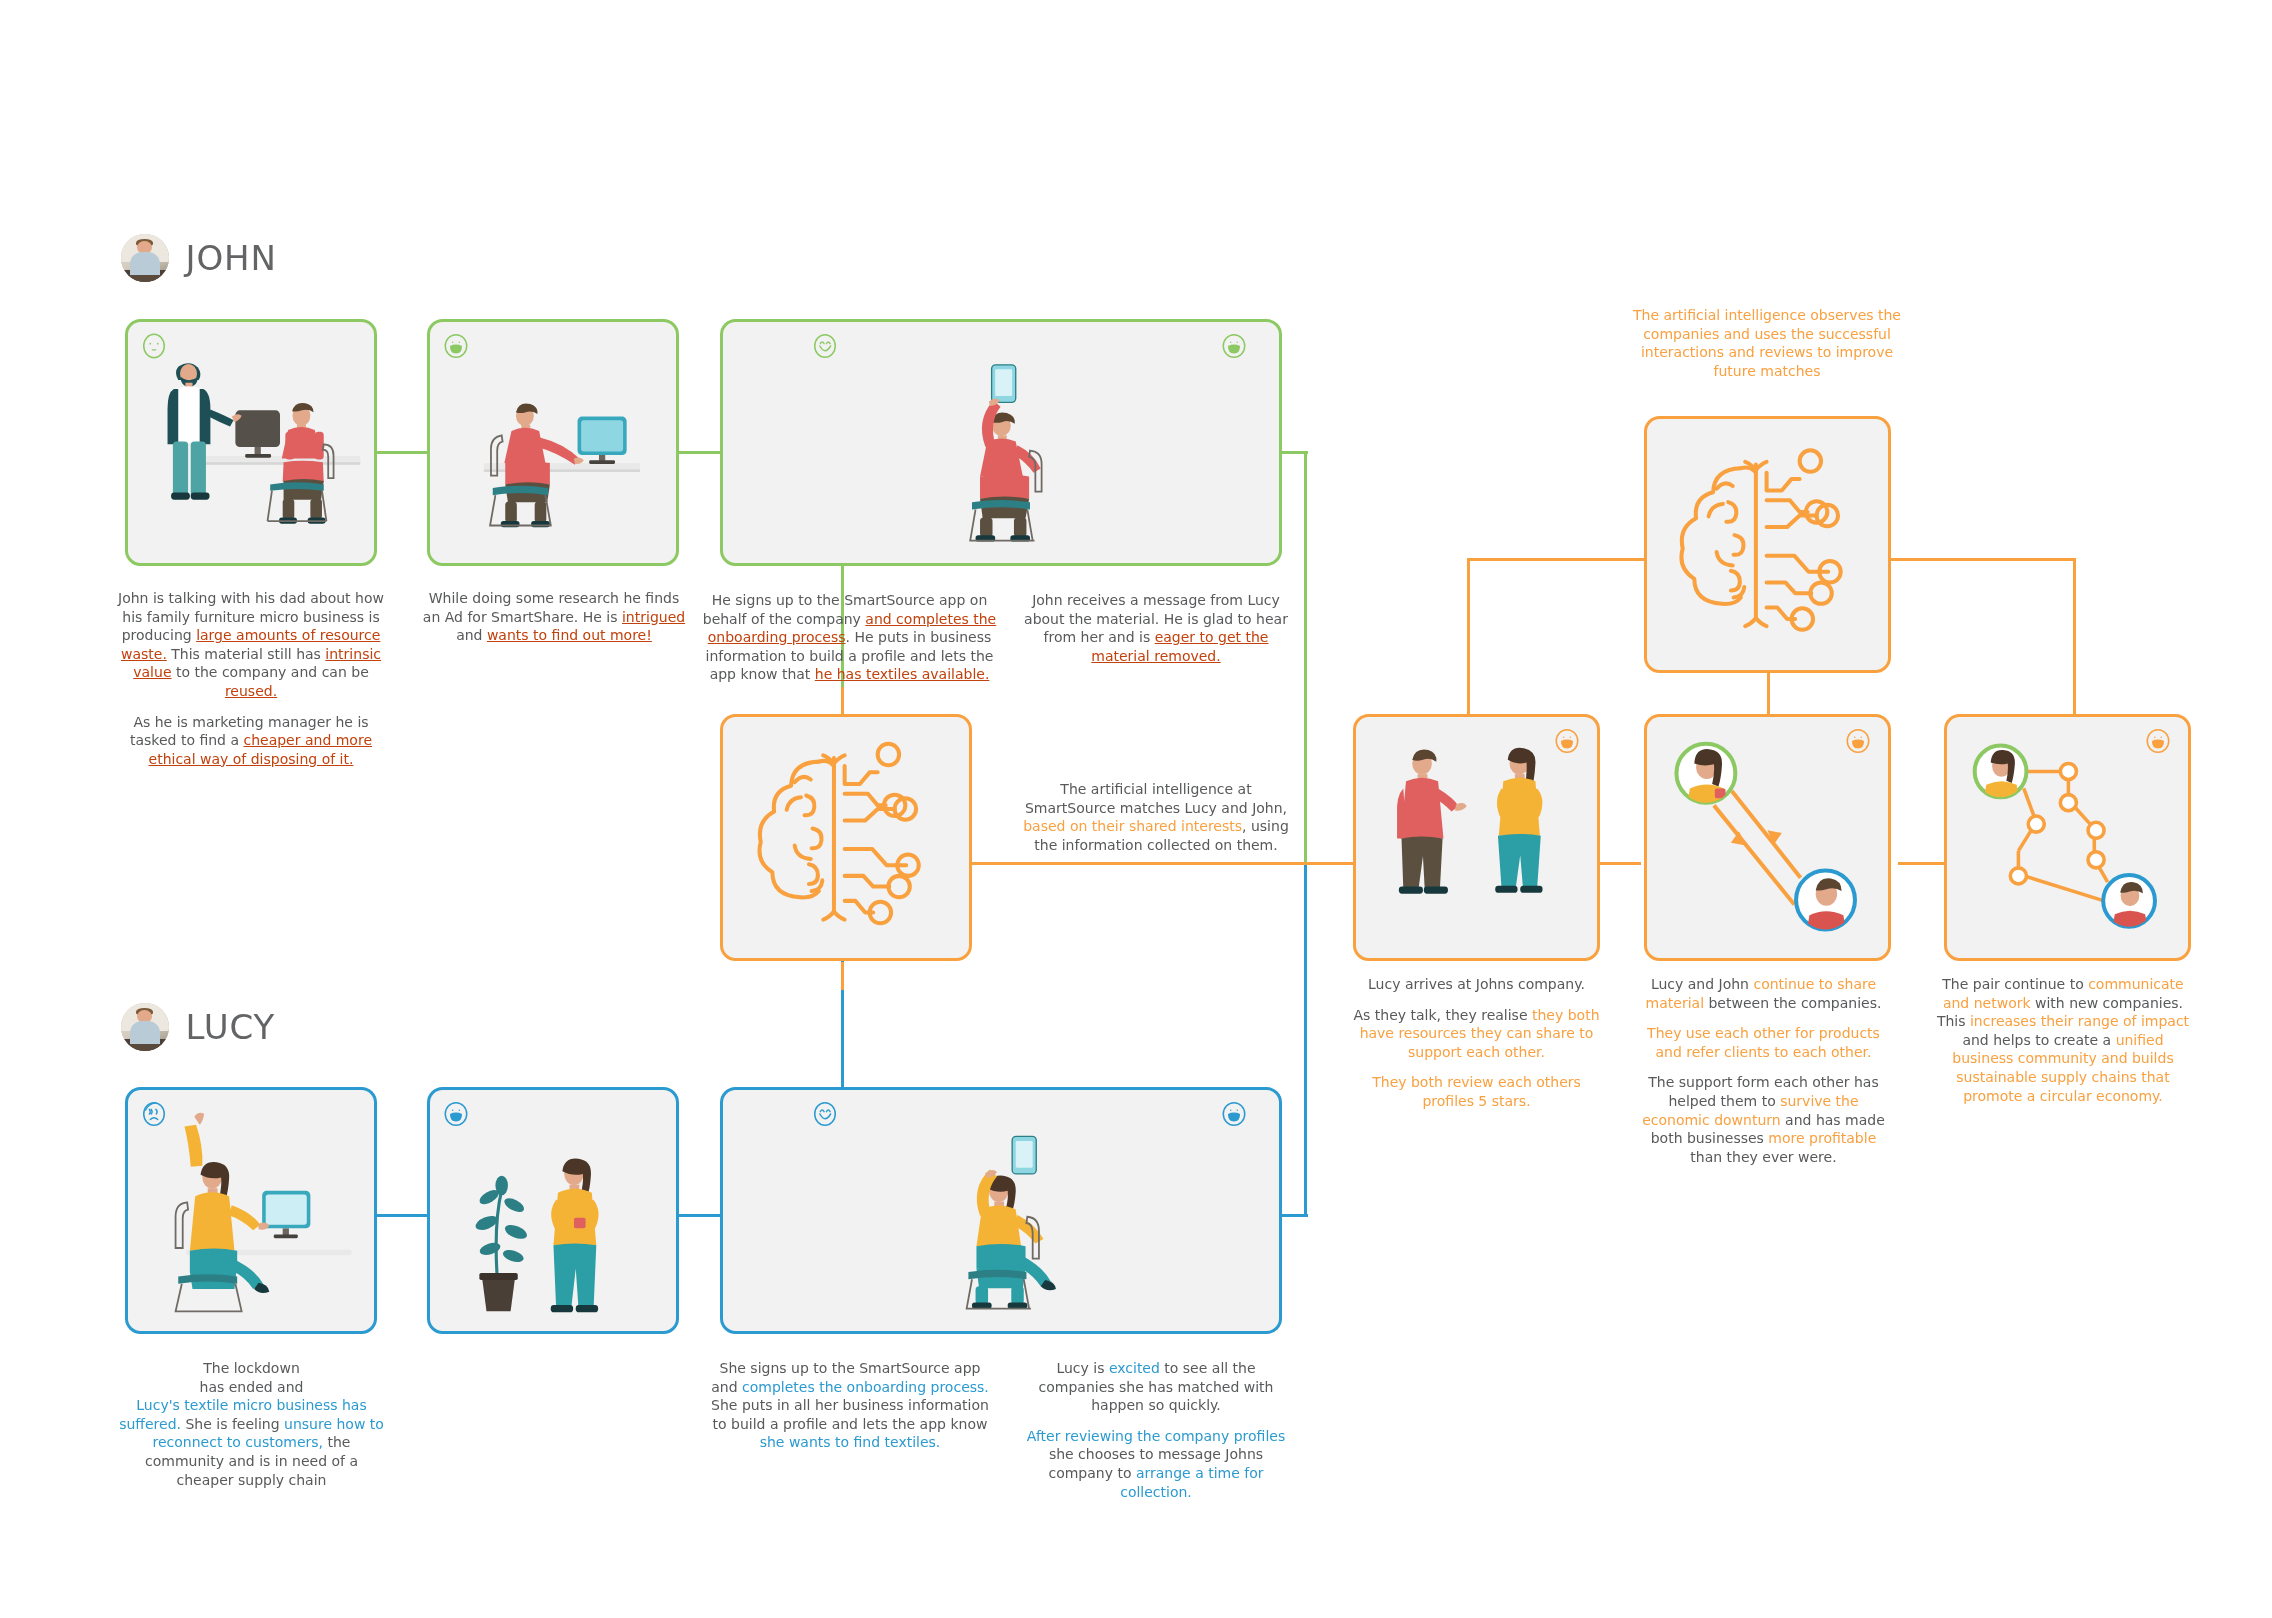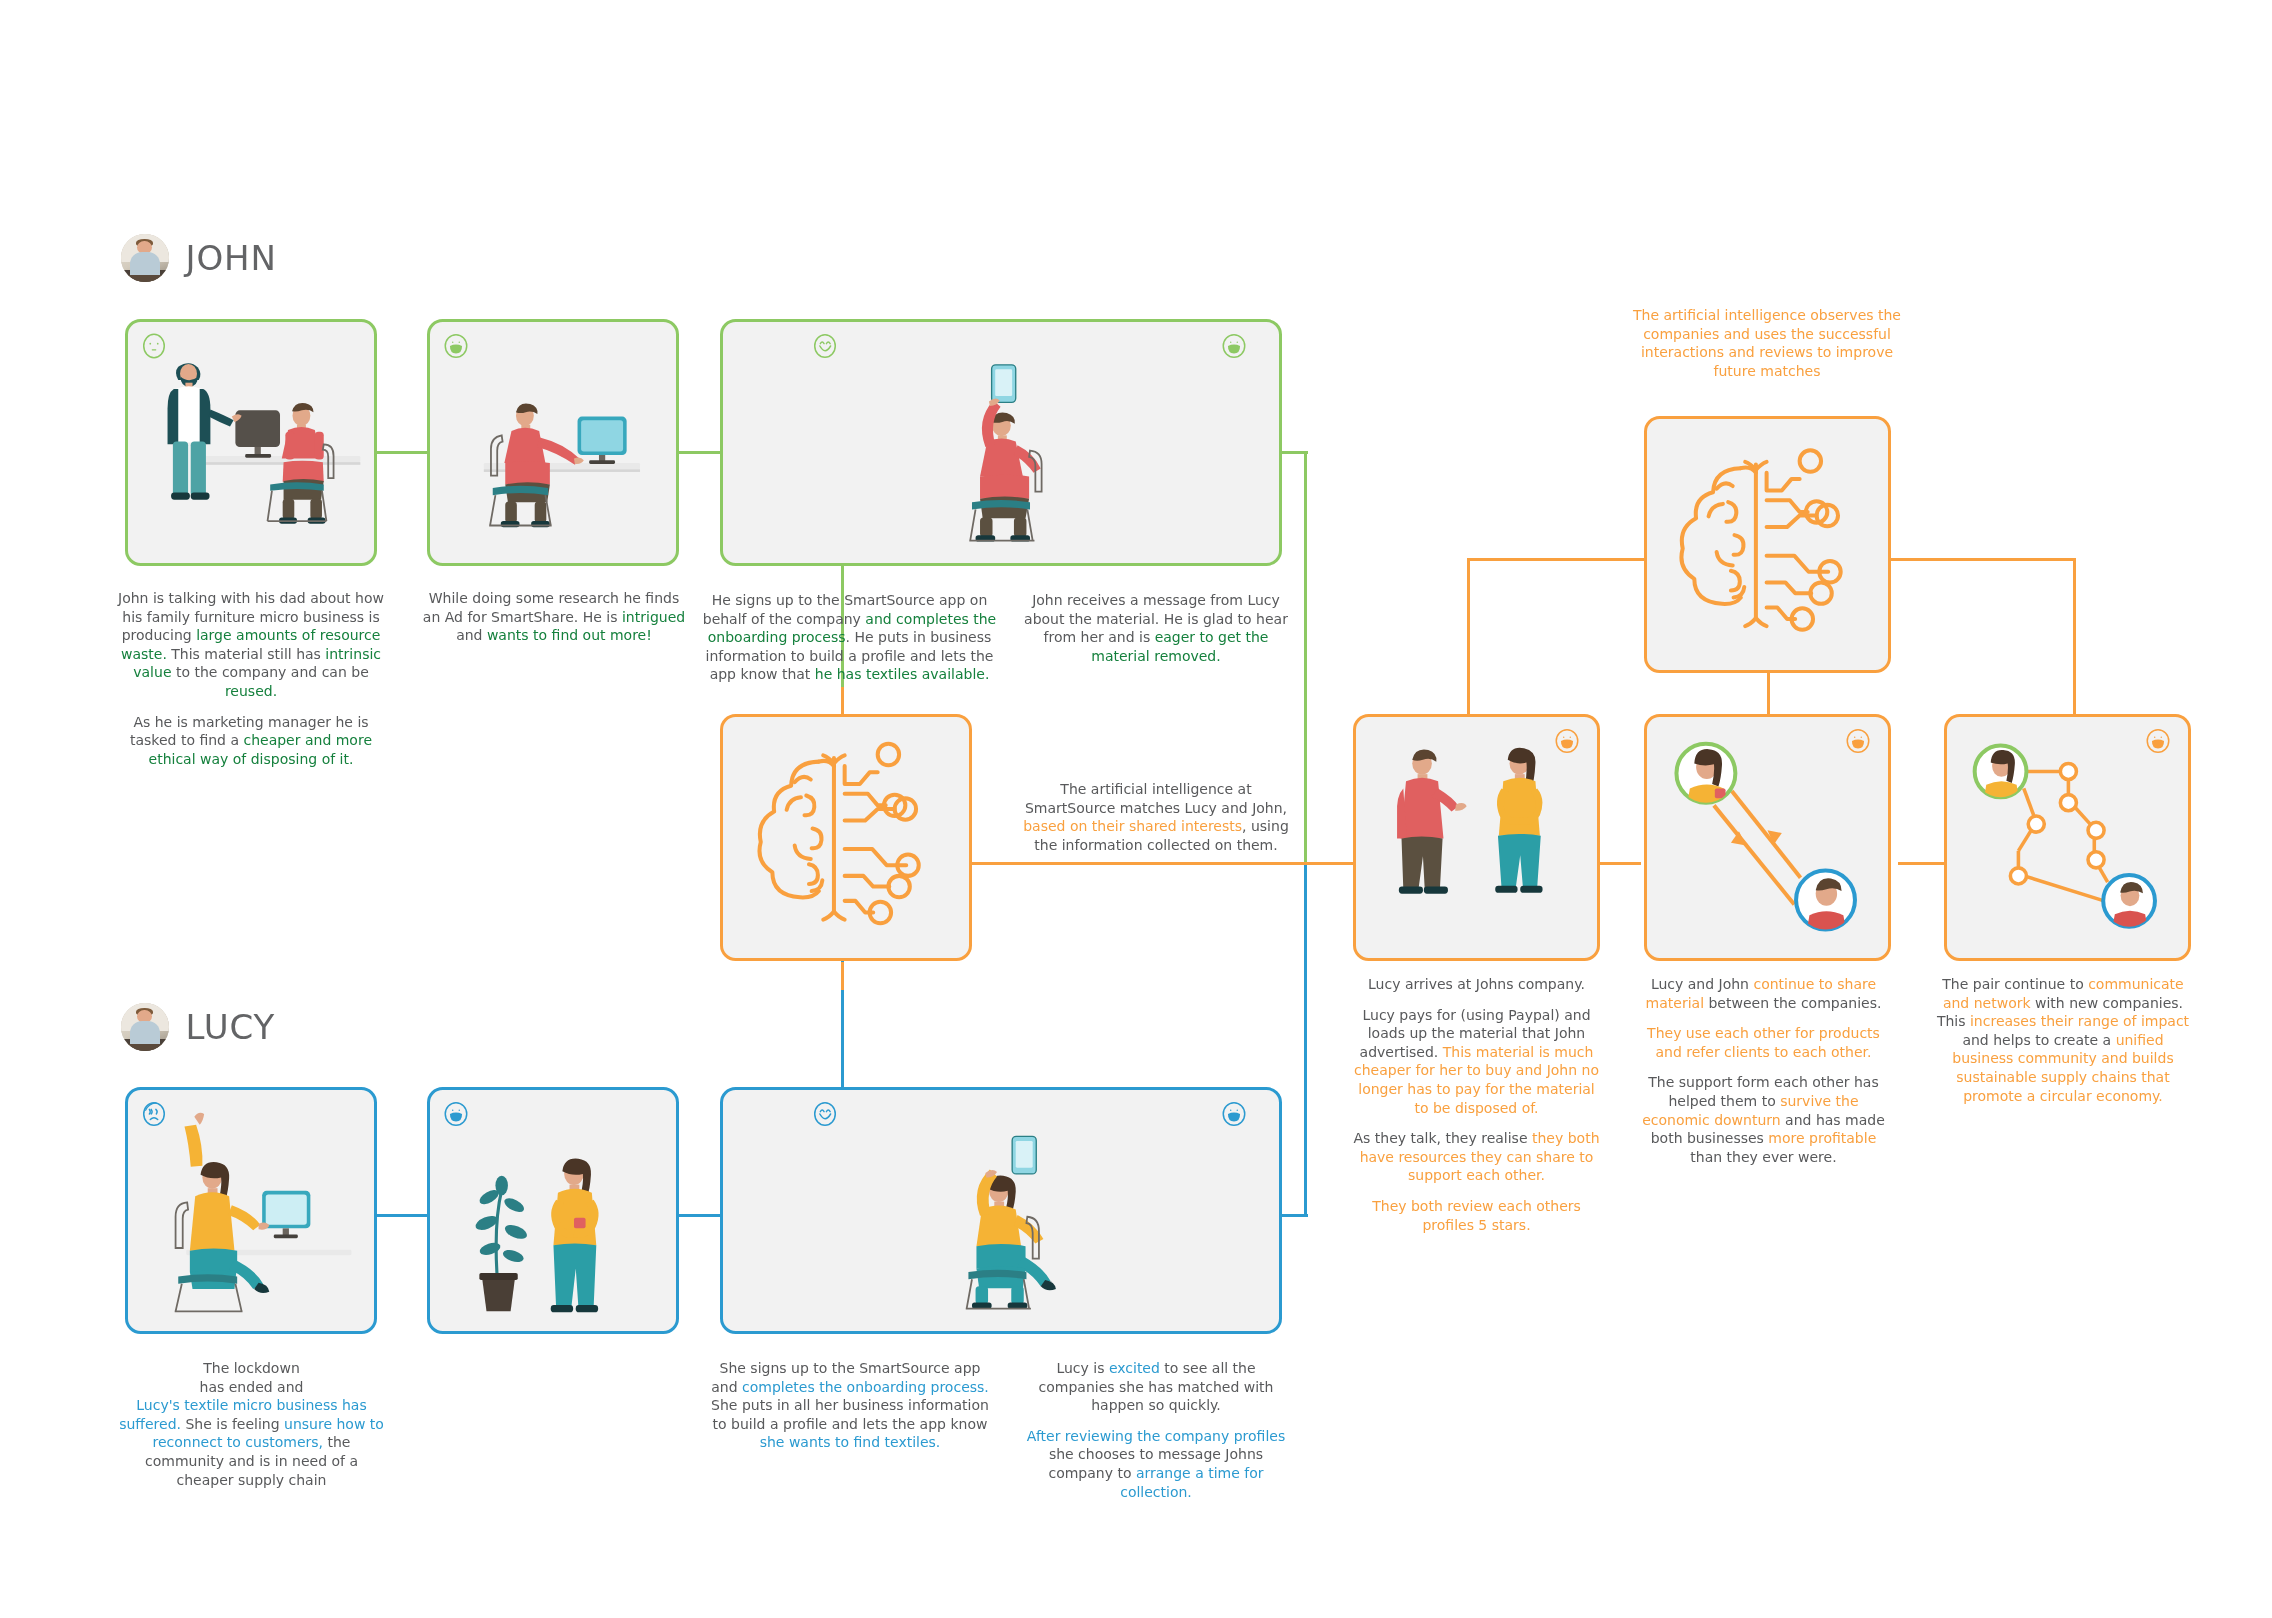--- a/index.html
+++ b/index.html
@@ -36,21 +36,21 @@
   .card.orange{border:3.2px solid #f9a03f;}
   .card-badge{position:absolute;width:28px;height:28px;}
   .card-badge svg{width:100%;height:100%;display:block;}
   
   .tblock{
     position:absolute;text-align:center;font-size:14px;line-height:1.33;
     color:#58595b;
   }
   .tblock p{margin:0 0 12px 0;}
   .tblock p:last-child{margin-bottom:0;}
-  .g{color:#15803d;}
+  .g{color:#c2410c;text-decoration:underline;}
   .b{color:#2b9ad0;}
   .o{color:#f9a03f;}
   .tblock.all-o{color:#f9a03f;}
   
   .line{position:absolute;}
   .line.h{height:2.7px;}
   .line.v{width:2.7px;}
   .lg{background:#8dc963;}
   .lb{background:#2b9ad0;}
   .lo{background:#f9a03f;}
@@ -378,21 +378,20 @@
         <path d="M406 160 q20 24 6 60 q-16 28 -48 20 l4 -16 q24 6 32 -12 q8 -22 -8 -44z" fill="#f5b335"></path>
         <path d="M318 266 q46 -8 96 0 l-8 116 l-32 0 l-6 -72 l-10 72 l-32 0z" fill="#2b9ea6"></path>
         <rect x="312" y="378" width="50" height="16" rx="7" fill="#17383c"></rect>
         <rect x="368" y="378" width="50" height="16" rx="7" fill="#17383c"></rect>
       </svg>
     </div>
   </div>
 
   <div class="tblock" style="left:1317px;top:975px;width:251px;">
       <p><span>Lucy arrives at Johns company.</span></p>
-      <p><span>Lucy pays for (using Paypal) and loads up the material that John advertised. </span><span class="o">This material is much cheaper for her to buy and John no longer has to pay for the material to be disposed of.</span></p>
       <p><span>As they talk, they realise </span><span class="o">they both have resources they can share to support each other.</span></p>
       <p><span class="o">They both review each others profiles 5 stars.</span></p>
     </div>
 
   <div class="card orange" style="left:1610px;top:714px;width:247px;height:247px;">
     <div class="card-badge" style="right:15.6px;top:10px;">
       <svg viewBox="0 0 60 60">
           <ellipse cx="30" cy="30" rx="23" ry="24" fill="none" stroke="#f9a03f" stroke-width="3.2"></ellipse>
           <circle cx="23" cy="22" r="1.5" fill="#f9a03f"></circle>
           <circle cx="37" cy="22" r="1.5" fill="#f9a03f"></circle>

